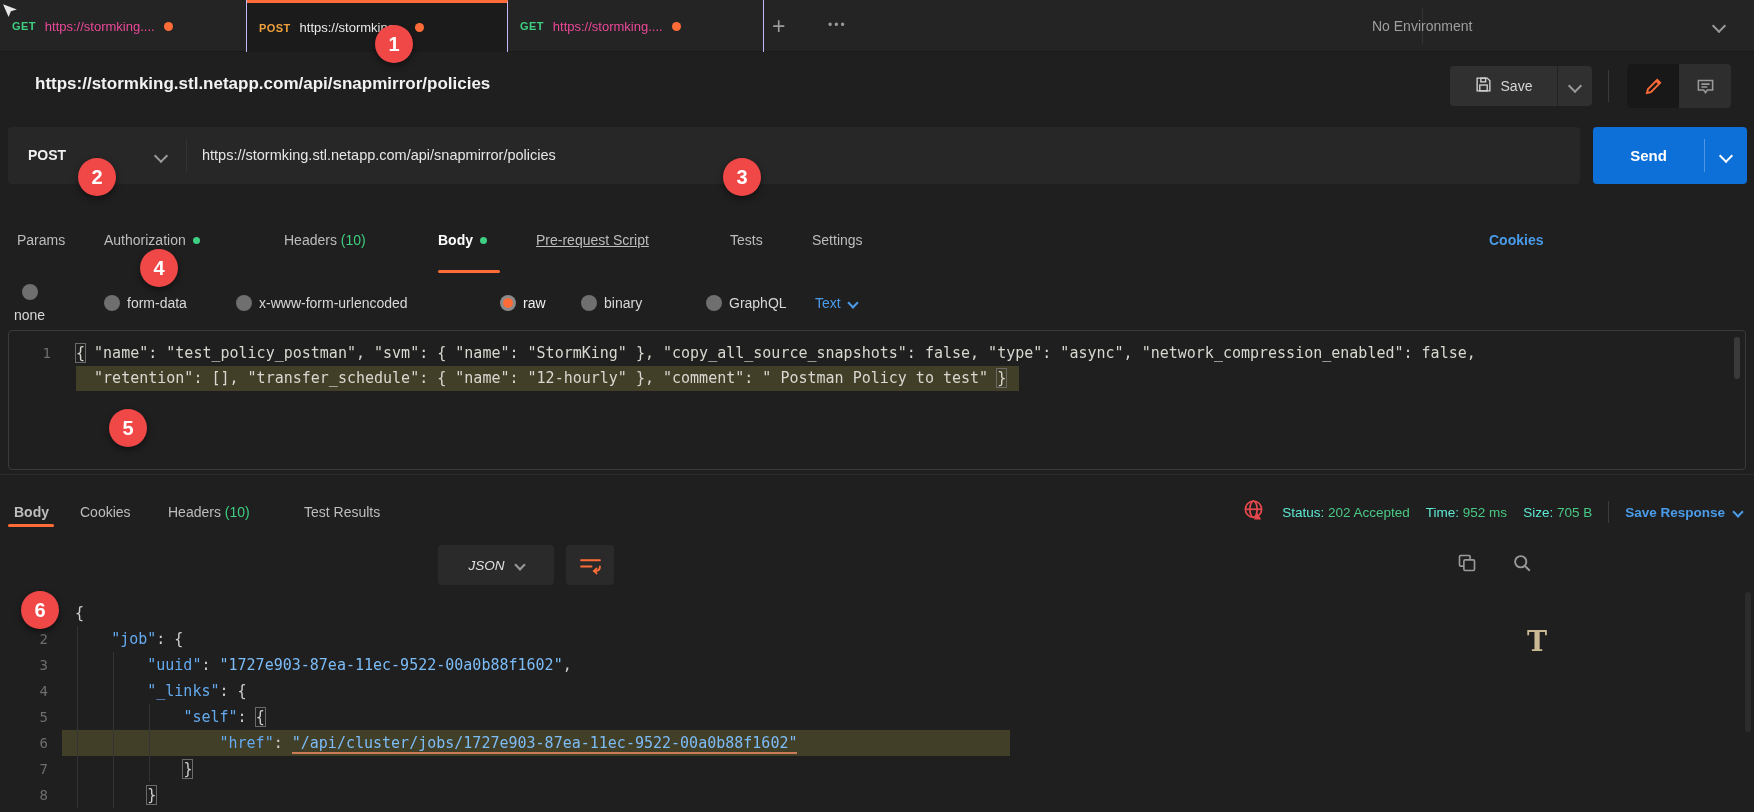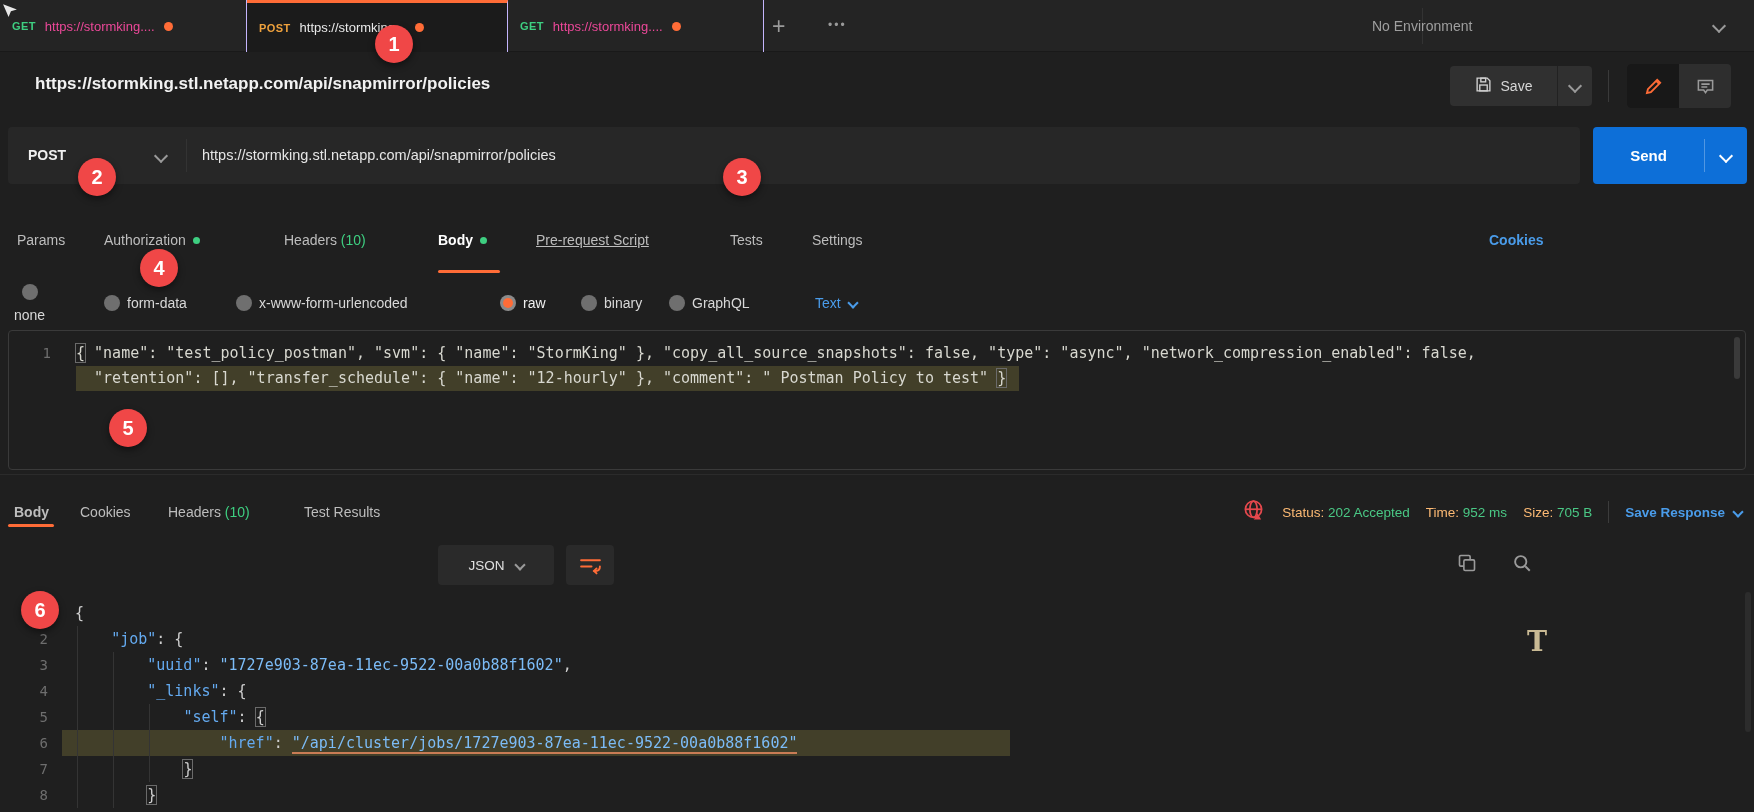--- a/index.html
+++ b/index.html
@@ -75,29 +75,29 @@
   .ed-l2{position:absolute;left:67px;top:35px;height:25px;line-height:25px;}
   .bracket{outline:1px solid #6a6a6a;}
   .ed-scroll{position:absolute;right:5px;top:6px;width:6px;height:42px;background:#3a3a3a;border-radius:3px;}
 
   .sep-resp{left:0;top:474px;width:1754px;height:1px;background:#2b2b2b;}
 
   
   .ptab{top:496px;height:32px;line-height:32px;font-size:14px;color:#bdbdbd;white-space:nowrap;}
   .resp-underline{left:8px;top:524px;width:46px;height:3px;background:#ff6c37;border-radius:2px;}
   .meta{right:12px;top:496px;height:32px;display:flex;align-items:center;gap:16px;font-size:13.5px;white-space:nowrap;}
-  .lab{color:#fdba74;} .val{color:#4ac885;}
+  .lab{color:#5eead4;} .val{color:#4ac885;}
   .meta-div{width:1px;height:22px;background:#3c3c3c;}
   .save-resp{color:#4a9cea;font-weight:700;display:flex;align-items:center;gap:9px;}
 
   
   .views{left:8px;top:545px;height:40px;background:#2a2a2a;border-radius:4px;display:flex;align-items:stretch;}
   .seg{padding:0 21px;line-height:40px;font-size:13.5px;color:#b5b5b5;cursor:default;}
   .seg.active{background:#3e3e3e;border-radius:4px;color:#fff;}
-  .format{left:438px;top:545px;width:116px;height:40px;background:#2a2a2a;border-radius:4px;display:flex;align-items:center;justify-content:center;gap:11px;font-size:13.5px;color:#e0e0e0;}
+  .format{left:438px;top:545px;width:116px;height:40px;background:#2a2a2a;border-radius:4px;display:flex;align-items:center;justify-content:center;gap:11px;font-size:13.5px;color:#e0e0e0;font-style:italic;}
   .wrapbtn{left:566px;top:545px;width:48px;height:40px;background:#2a2a2a;border-radius:4px;display:flex;align-items:center;justify-content:center;}
   .iconbtn{width:22px;height:22px;display:flex;align-items:center;justify-content:center;}
   .copybtn{left:1456px;top:552px;} .searchbtn{left:1511px;top:552px;}
 
   
   .resp{left:0;top:590px;width:1754px;height:222px;overflow:hidden;}
   .hl6{position:absolute;left:62px;top:140px;width:948px;height:26px;background:#423f29;}
   .rl{position:absolute;left:0;width:1600px;height:26px;line-height:26px;}
   .rln{position:absolute;left:0;top:0;width:48px;text-align:right;font-family:"DejaVu Sans Mono",monospace;font-size:14px;color:#6e6e6e;}
   .rcode{position:absolute;left:75px;top:0;font-family:"DejaVu Sans Mono",monospace;font-size:15px;white-space:pre;}
@@ -227,21 +227,21 @@
       <span>x-www-form-urlencoded</span>
     </span>
   <span class="abs rad" style="left:500px;">
       <span class="rb sel"></span>
       <span style="color:#f0f0f0;">raw</span>
     </span>
   <span class="abs rad" style="left:581px;">
       <span class="rb"></span>
       <span>binary</span>
     </span>
-  <span class="abs rad" style="left:669px;text-align:right;">
+  <span class="abs rad" style="left:706px;text-align:right;">
       <span class="rb"></span>
       <span>GraphQL</span>
     </span>
   <span class="abs rad lang" style="left:815px;">
     <span>Text</span>
       <span class="chev blue sm"></span>
   </span>
 
   <div class="abs editor">
     <div class="ed-ln">1</div>

